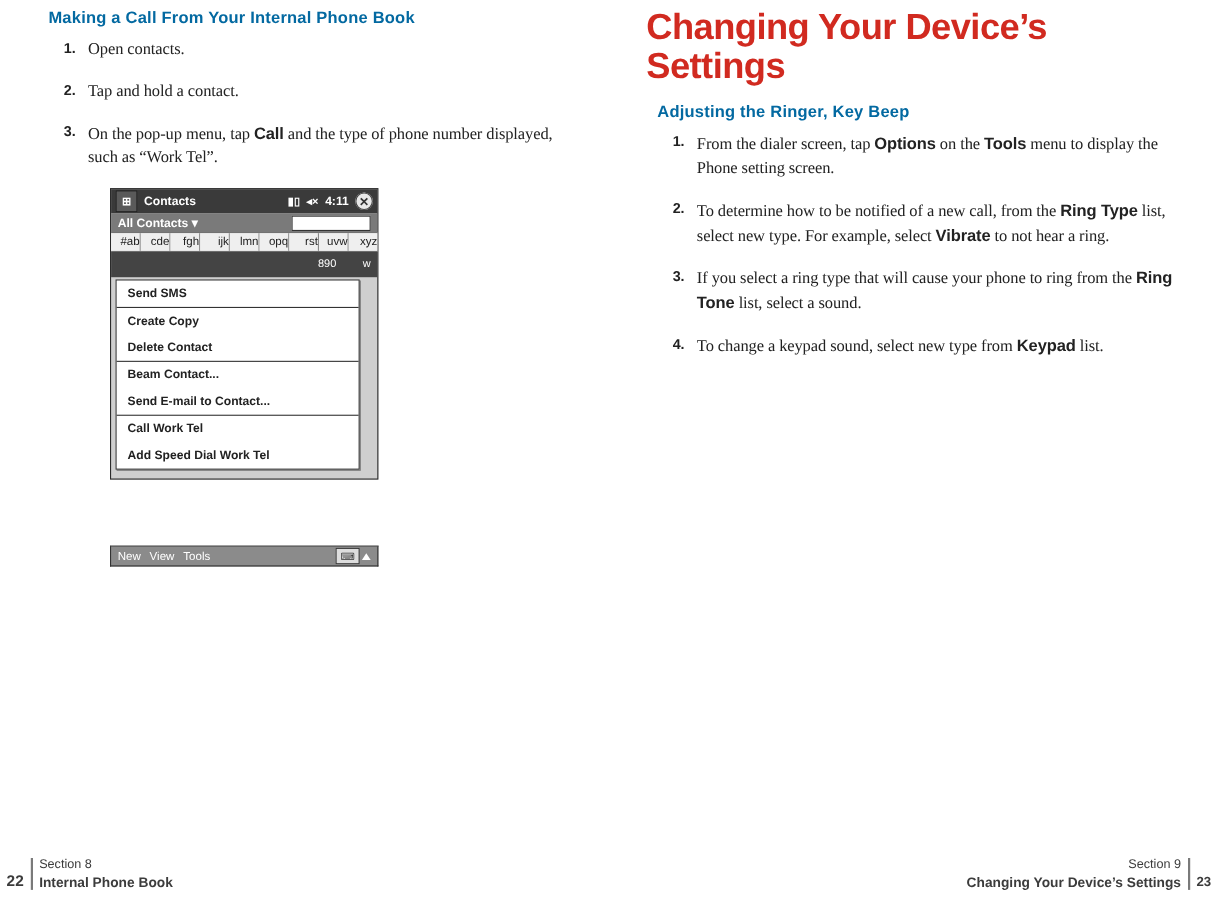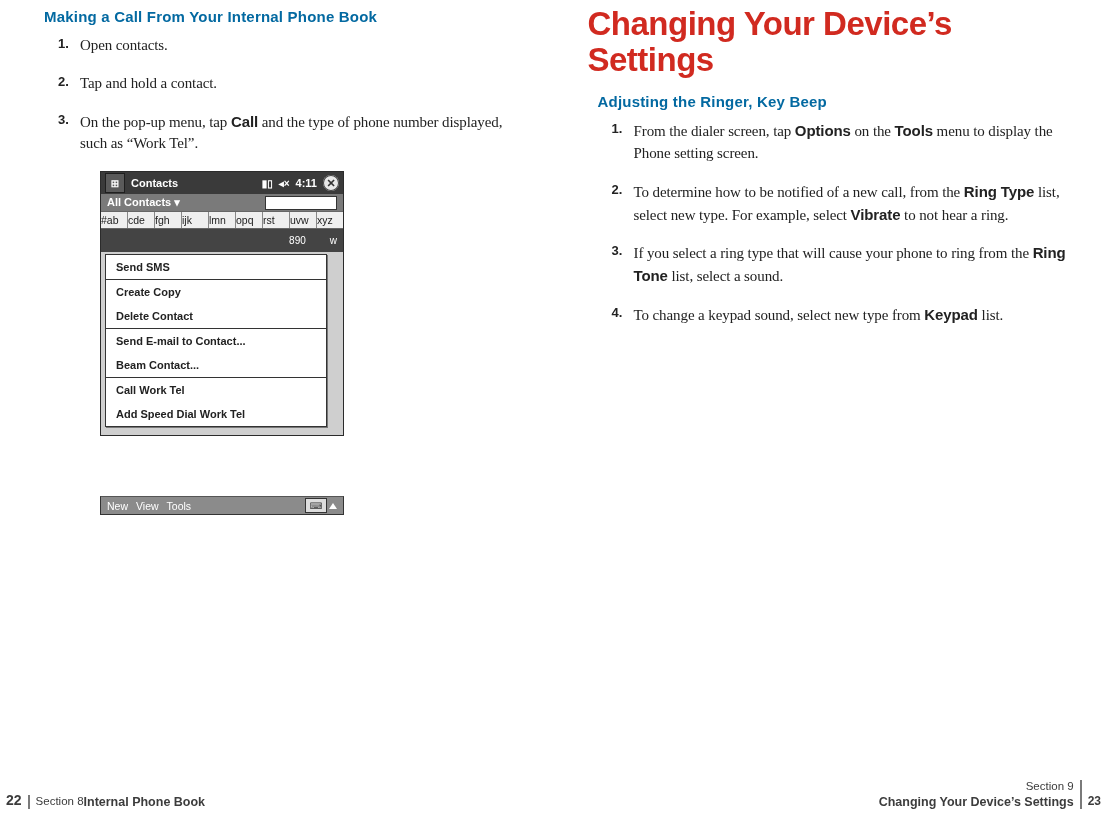--- a/index.html
+++ b/index.html
@@ -84,21 +84,21 @@
   }
   .footer-left .pnum {
     font-weight: 700;
     font-size: 14px;
     padding: 0 6px 1px 6px;
   }
   .footer-left .labels {
     border-left: 2px solid #7a7a7a;
     padding-left: 6px;
     display: flex;
-    flex-direction: row;
+    flex-direction: column;
     line-height: 1.15;
   }
   .footer-left .sec { font-size: 11.5px; margin-bottom: 1px; }
   .footer-left .ttl { font-size: 12.5px; font-weight: 700; }
 
   .footer-right {
     right: 0;
     display: flex;
     align-items: flex-end;
   }
@@ -173,21 +173,21 @@
     background: #fff; width: 70px; height: 12px;
     border: 1px solid #333;
   }
   .tabsrow {
     display: flex;
     border-top: 1px solid #666;
     border-bottom: 1px solid #666;
     background: #e0e0e0;
   }
   .tabsrow .t {
-    flex: 1; text-align: left; font-size: 10.5px; padding: 2px 0;
+    flex: 1; text-align: right; font-size: 10.5px; padding: 2px 0;
     border-right: 1px solid #888;
     background: #efefef;
   }
   .tabsrow .t:last-child { border-right: none; }
   .numrow {
     display: flex; background: #444; color: #fff;
     font-size: 10px; padding: 6px 6px; justify-content: flex-end; gap: 24px;
   }
   .popup {
     margin: 2px 8px 8px 4px;
@@ -274,22 +274,22 @@
         <div class="numrow">
           <span>890</span>
           <span>w</span>
         </div>
         <div class="popup">
           <div class="item">Send SMS</div>
           <div class="sep"></div>
           <div class="item">Create Copy</div>
           <div class="item">Delete Contact</div>
           <div class="sep"></div>
+          <div class="item">Beam Contact...</div>
           <div class="item">Send E-mail to Contact...</div>
-          <div class="item">Beam Contact...</div>
           <div class="sep"></div>
           <div class="item">Call Work Tel</div>
           <div class="item">Add Speed Dial Work Tel</div>
         </div>
       </div>
       <div class="softbar">
         <span>New</span>
         <span>View</span>
         <span>Tools</span>
         <span class="right">

